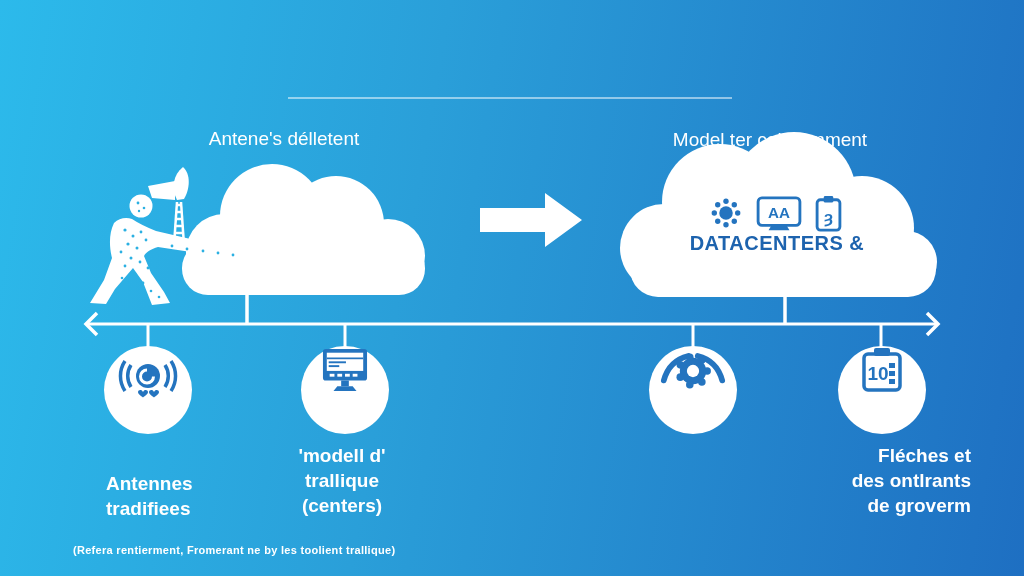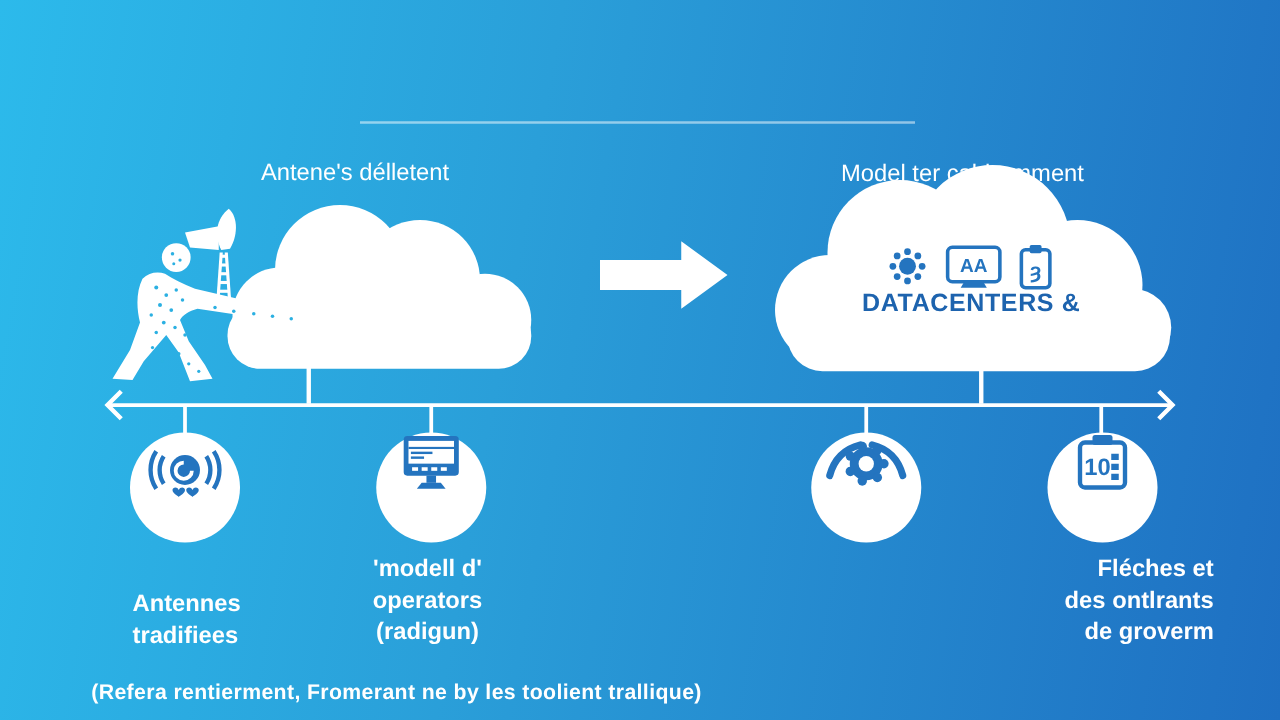--- a/index.html
+++ b/index.html
@@ -37,21 +37,21 @@
   #disc1 { left:104px; } #disc2 { left:301px; } #disc3 { left:649px; } #disc4 { left:838px; }
 
   .node-label { position:absolute; color:#ffffff; font-weight:bold; font-size:19px; line-height:25px; }
   #label1 { top:443px; left:106px; text-align:left;margin-top:28px; }
   #label2 { top:443px; left:262px; width:160px; text-align:center; }
   #label3 { top:443px; left:610px; width:170px; text-align:center; }
   #label4 { top:443px; left:797px; width:174px; text-align:right; }
 
   .footnote {
     position:absolute; top:544px; left:73px; color:#ffffff;
-    font-weight:bold; font-size:17px; letter-spacing:0.3px;
+    font-weight:bold; font-size:11px; letter-spacing:0.3px;
   }
 </style>
 </head>
 <body>
 
 <div class="stage">
 
   <svg class="art" width="1024" height="576" viewBox="0 0 1024 576">
 
     <g stroke="#ffffff" stroke-width="2.5" fill="none">
@@ -243,22 +243,22 @@
       </g>
     </svg>
   </div>
 
   <div class="node-label" id="label1">
     <div>Antennes</div>
     <div>tradifiees</div>
   </div>
   <div class="node-label" id="label2">
     <div>'modell d'</div>
-    <div>operators</div>
-    <div>(radigun)</div>
+    <div>trallique</div>
+    <div>(centers)</div>
   </div>
   <div class="node-label" id="label4">
     <div>Fléches et</div>
     <div>des ontlrants</div>
     <div>de groverm</div>
   </div>
 
   <div class="footnote">(Refera rentierment, Fromerant ne by les toolient trallique)</div>
 </div>
 

